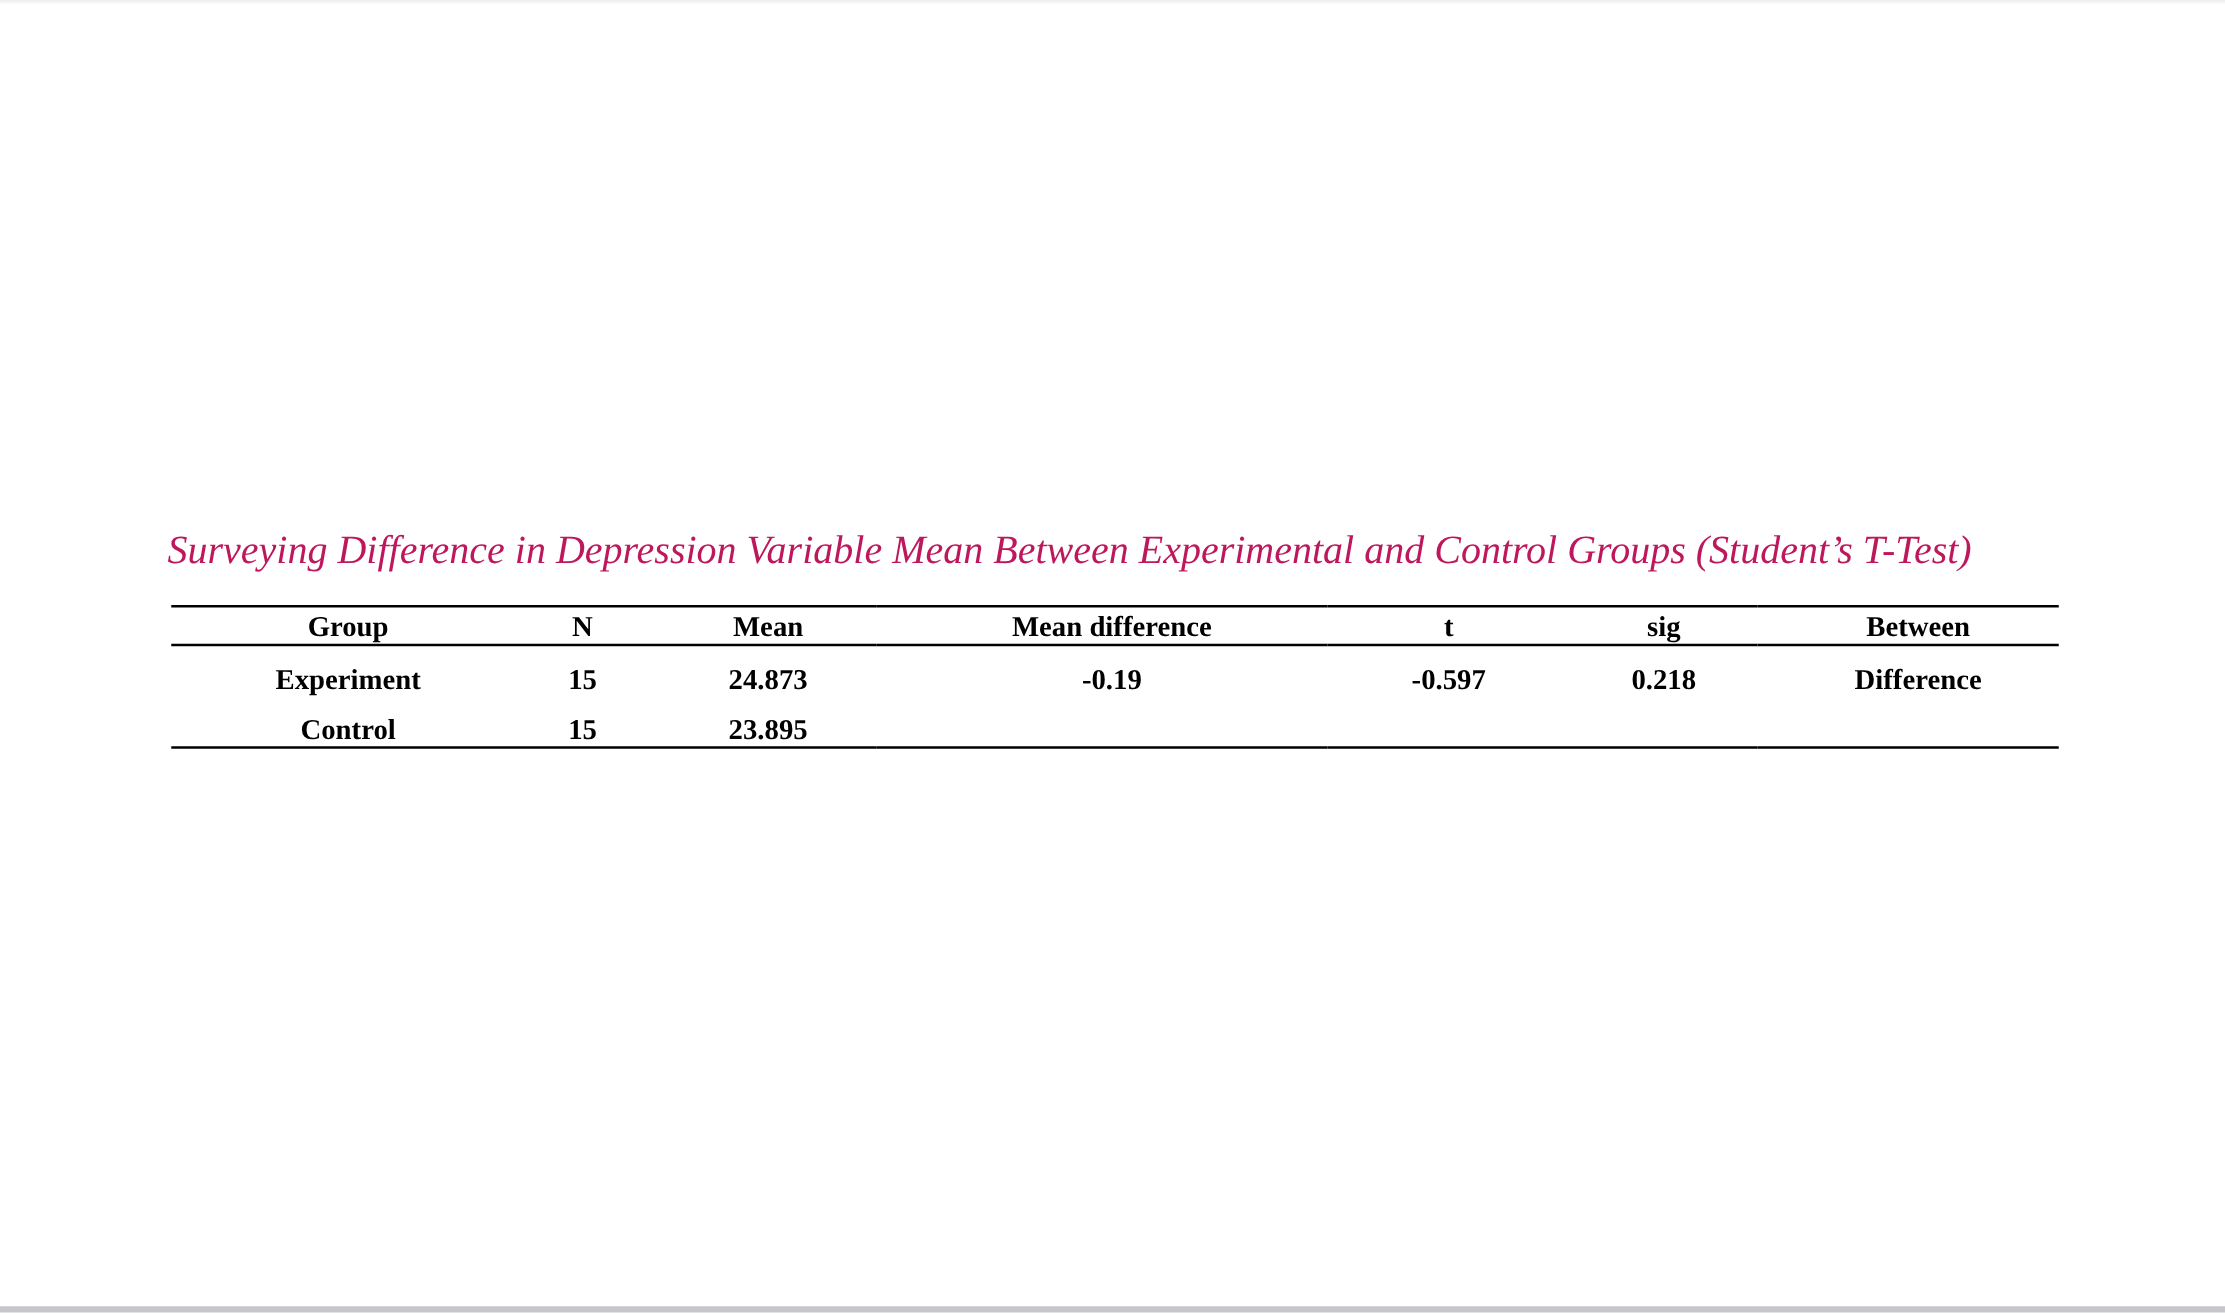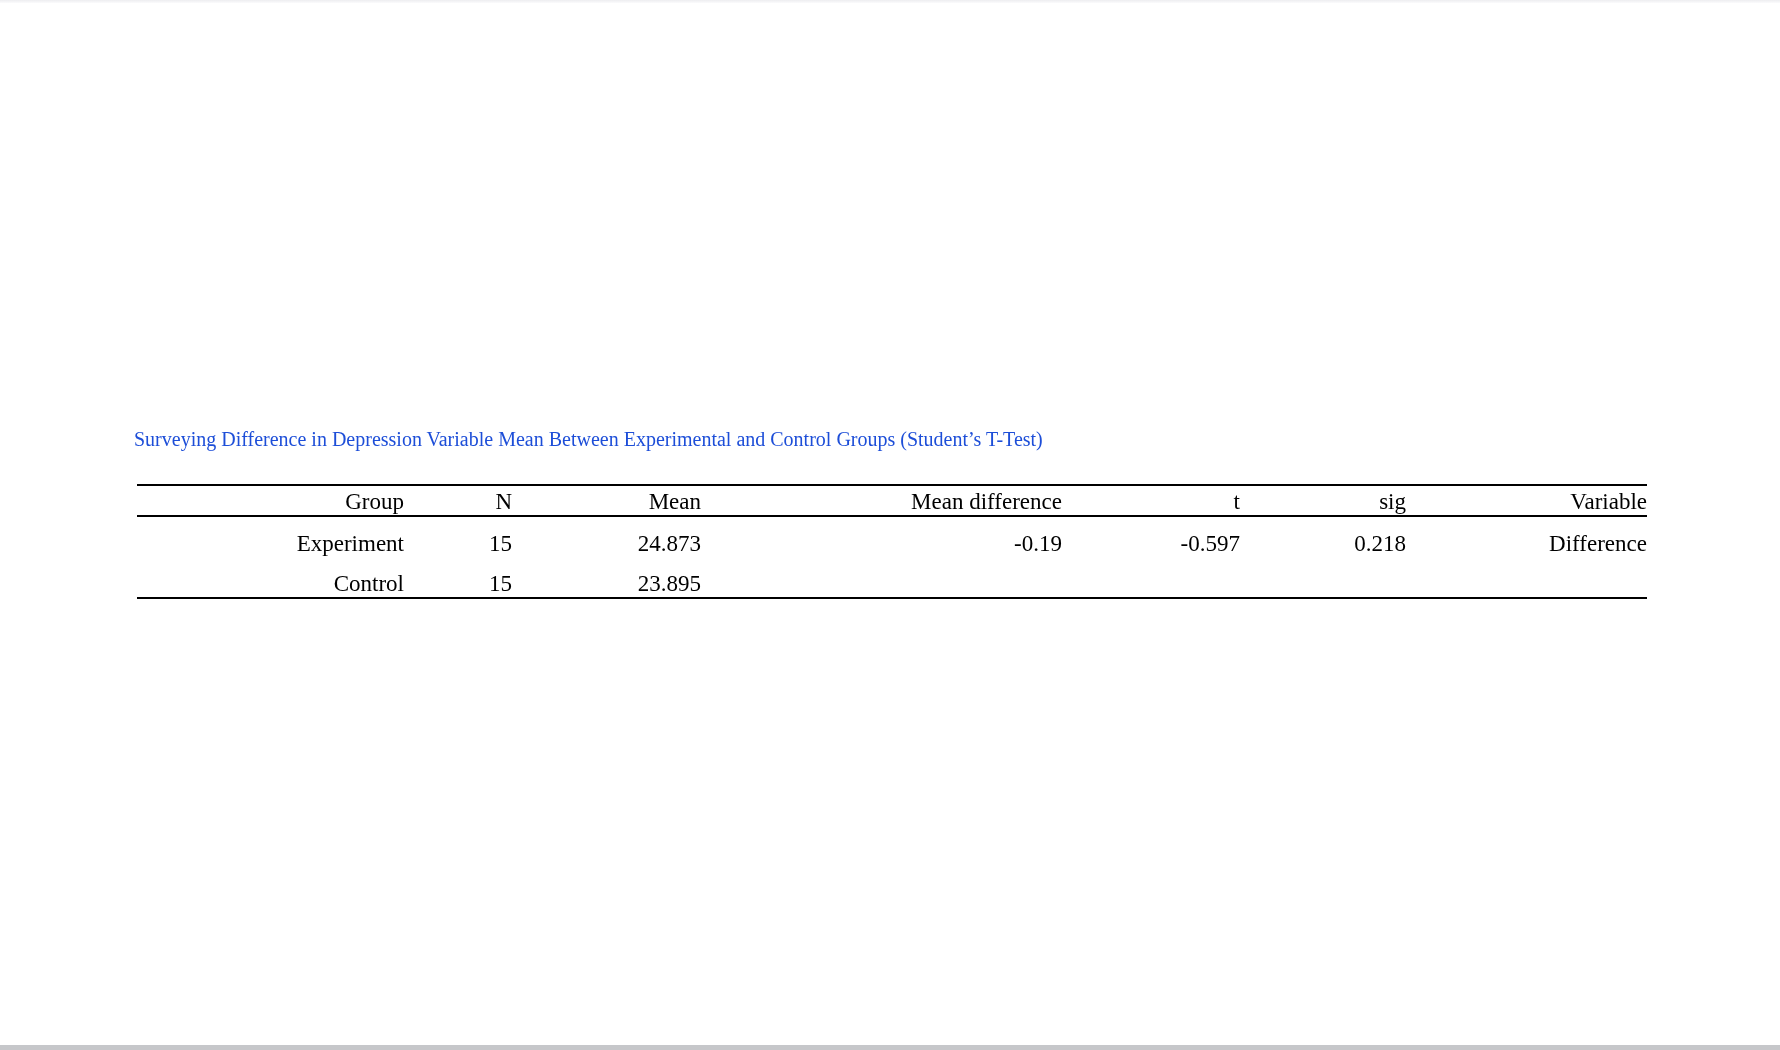--- a/index.html
+++ b/index.html
@@ -27,24 +27,25 @@
     bottom: 0; left: 0;
     width: 100%;
     height: 5px;
     background: #c6c7ca;
   }
   .caption {
     position: absolute;
     left: 134px;
     top: 423px;
     margin: 0;
-    font-size: 20px;
+    font-style: italic;
+    font-size: 32px;
     line-height: 32px;
     white-space: nowrap;
-    color: #1d4ed8;
+    color: #be185d;
   }
   table.results {
     position: absolute;
     left: 137px;
     top: 484px;
     width: 1510px;
     border-collapse: collapse;
     table-layout: fixed;
     font-size: 23px;
     color: #000000;
@@ -60,22 +61,22 @@
   table.results col.c7 { width: 241px; }
   table.results thead tr {
     height: 31px;
     border-bottom: 2px solid #000000;
   }
   table.results tbody tr {
     height: 33px;
   }
   table.results th,
   table.results td {
-    font-weight: normal;
-    text-align: right;
+    font-weight: bold;
+    text-align: center;
     vertical-align: middle;
     padding: 0 0 0 16px;
     white-space: nowrap;
     overflow: hidden;
   }
   table.results th { padding-top: 2px; }
   table.results td { padding-top: 14px; }
 </style>
 </head>
 <body>
@@ -95,21 +96,21 @@
       <col class="c7">
   </colgroup>
   <thead>
     <tr>
       <th>Group</th>
       <th>N</th>
       <th>Mean</th>
       <th>Mean difference</th>
       <th>t</th>
       <th>sig</th>
-      <th>Variable</th>
+      <th>Between</th>
     </tr>
   </thead>
   <tbody>
     <tr>
       <td>Experiment</td>
       <td>15</td>
       <td>24.873</td>
       <td>-0.19</td>
       <td>-0.597</td>
       <td>0.218</td>

